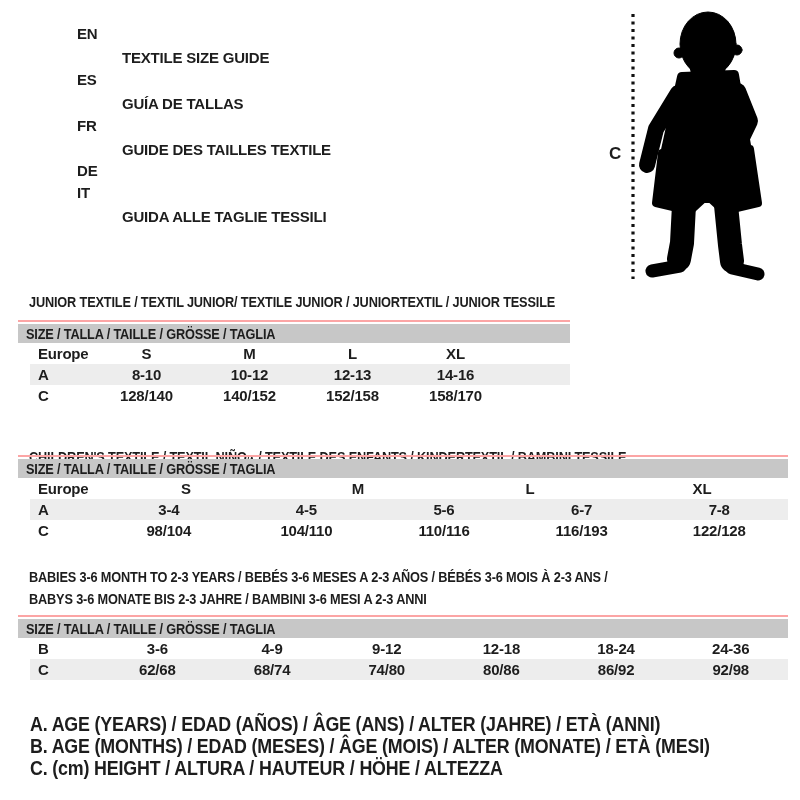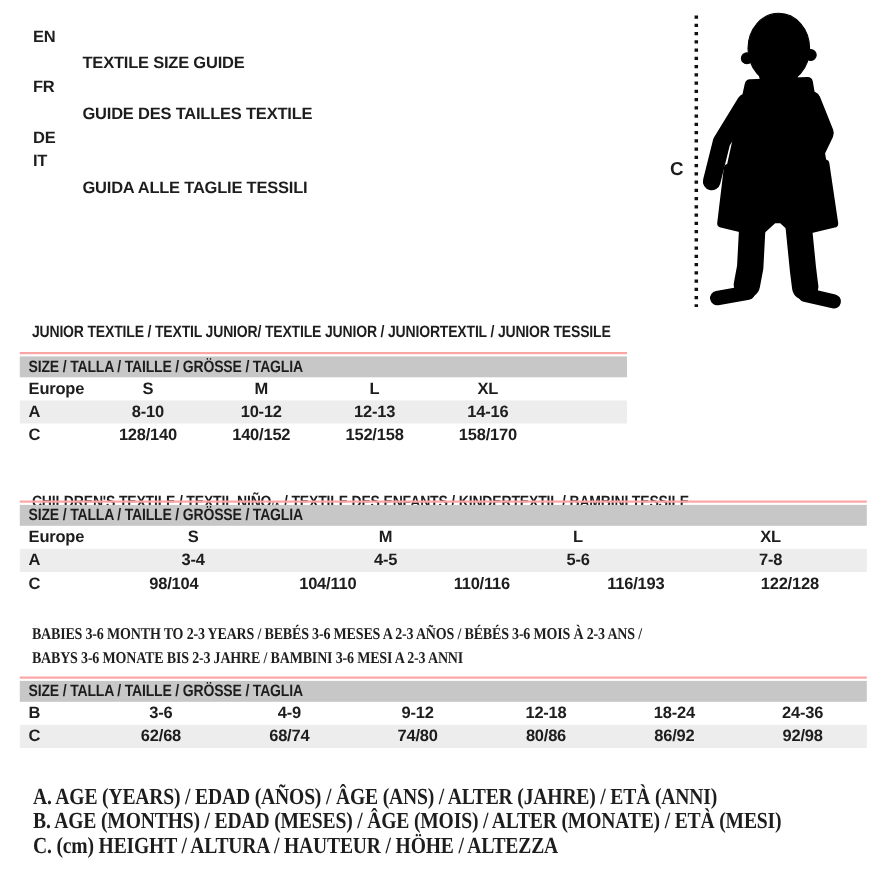--- a/index.html
+++ b/index.html
@@ -12,61 +12,65 @@
   .page {
     position: relative;
     width: 800px;
     height: 800px;
     background: #ffffff;
     overflow: hidden;
   }
   
   .lang-block { position: absolute; left: 30px; top: 23px; }
   .lang-row { display: flex; line-height: 21.8px; font-size: 15px; letter-spacing: -0.2px; }
-  .lang-code { width: 45px; flex: 0 0 45px; }
+  .lang-code { width: 45px; flex: 0 0 45px; margin-left: 47px; }
   .lang-title { white-space: nowrap; margin-top: 24px; }
   
   .figure-wrap { position: absolute; left: 600px; top: 5px; width: 195px; height: 282px; }
   .figure-label { position: absolute; left: 609px; top: 144px; font-size: 17px; letter-spacing: -0.2px; }
   
   .sec-title { position: absolute; font-size: 15px; line-height: 22px; white-space: nowrap; }
   .squeeze { display: inline-block; transform: scaleX(0.85); transform-origin: 0 50%; white-space: nowrap; letter-spacing: -0.2px; }
   .subscript { font-size: 10px; position: relative; top: 3px; }
   
   .stable { position: absolute; border-top: 2px solid #fca5a5; font-size: 15px; letter-spacing: -0.2px; }
   .thead {
     margin-top: 2px;
     height: 19px;
     line-height: 19px;
     background: #c7c7c7;
     padding-left: 8px;
     overflow: hidden;
     white-space: nowrap;
   }
-  .trow { display: flex; height: 21px; line-height: 21px; }
+  .trow { display: flex; height: 21px; line-height: 21px; margin-left: 12px; }
   .trow.shaded { background: #ededed; }
   .trow .c0 { padding-left: 8px; white-space: nowrap; }
   .trow .c { text-align: center; white-space: nowrap; }
   .t1 .c0 { width: 65px; flex: 0 0 65px; }
   .t1 .c  { width: 103px; flex: 0 0 103px; }
   .t2 .c0, .t3 .c0 { width: 70px; flex: 0 0 70px; }
   .t2 .c, .t3 .c { flex: 1; }
   
   .notes { position: absolute; left: 30px; top: 713px; font-size: 21px; }
-  .note-line { line-height: 22px; white-space: nowrap; font-family: Liberation Serif, serif; }
+  .note-line { line-height: 22px; white-space: nowrap; }
 </style>
 </head>
 <body>
 
 <div class="page">
 
   <div class="lang-block">
     <div class="lang-row">
       <span class="lang-code">EN</span>
       <span class="lang-title">TEXTILE SIZE GUIDE</span>
+    </div>
+    <div class="lang-row">
+      <span class="lang-code">ES</span>
+      <span class="lang-title">GUÍA DE TALLAS</span>
     </div>
     <div class="lang-row">
       <span class="lang-code">FR</span>
       <span class="lang-title">GUIDE DES TAILLES TEXTILE</span>
     </div>
     <div class="lang-row">
       <span class="lang-code">DE</span>
     </div>
     <div class="lang-row">
       <span class="lang-code">IT</span>
@@ -137,20 +141,21 @@
       <span class="c">S</span>
       <span class="c">M</span>
       <span class="c">L</span>
       <span class="c">XL</span>
     </div>
     <div class="trow shaded">
       <span class="c0">A</span>
       <span class="c">3-4</span>
       <span class="c">4-5</span>
       <span class="c">5-6</span>
+      <span class="c">6-7</span>
       <span class="c">7-8</span>
     </div>
     <div class="trow">
       <span class="c0">C</span>
       <span class="c">98/104</span>
       <span class="c">104/110</span>
       <span class="c">110/116</span>
       <span class="c">116/193</span>
       <span class="c">122/128</span>
     </div>

